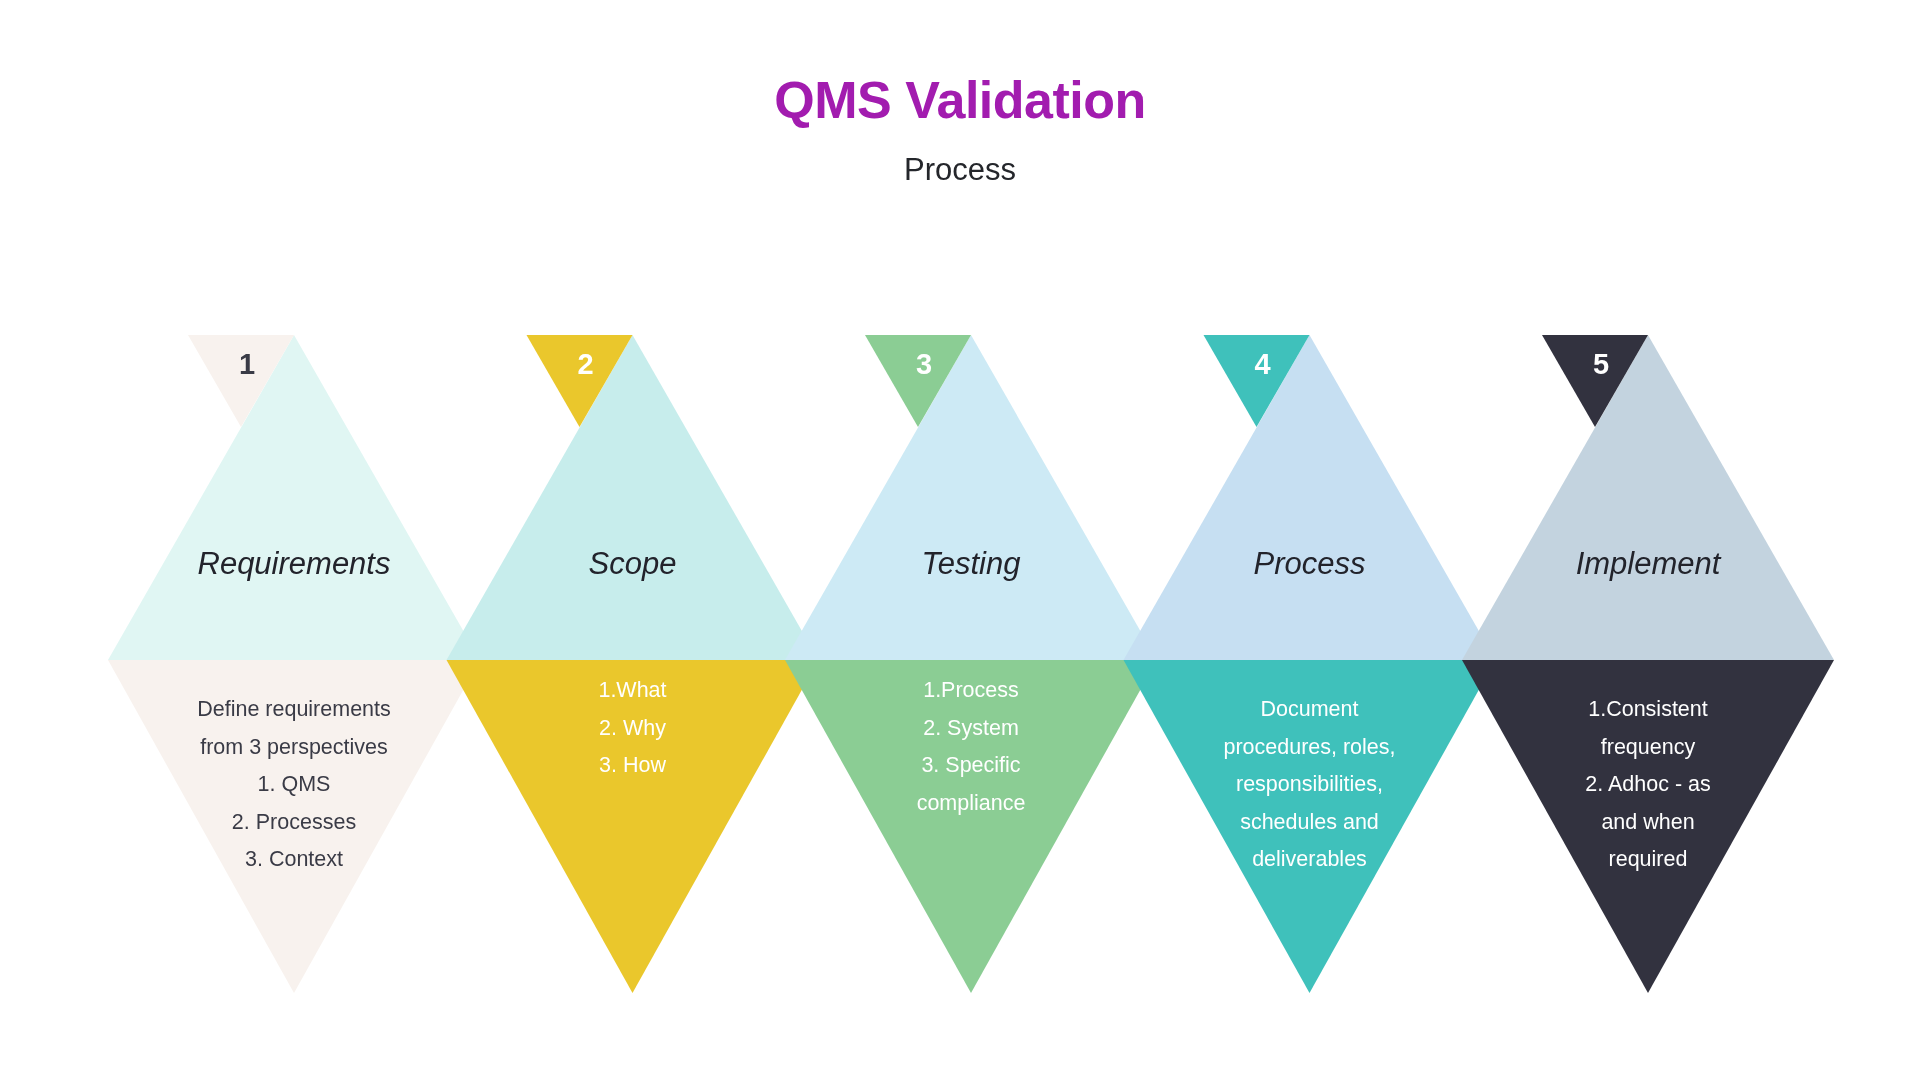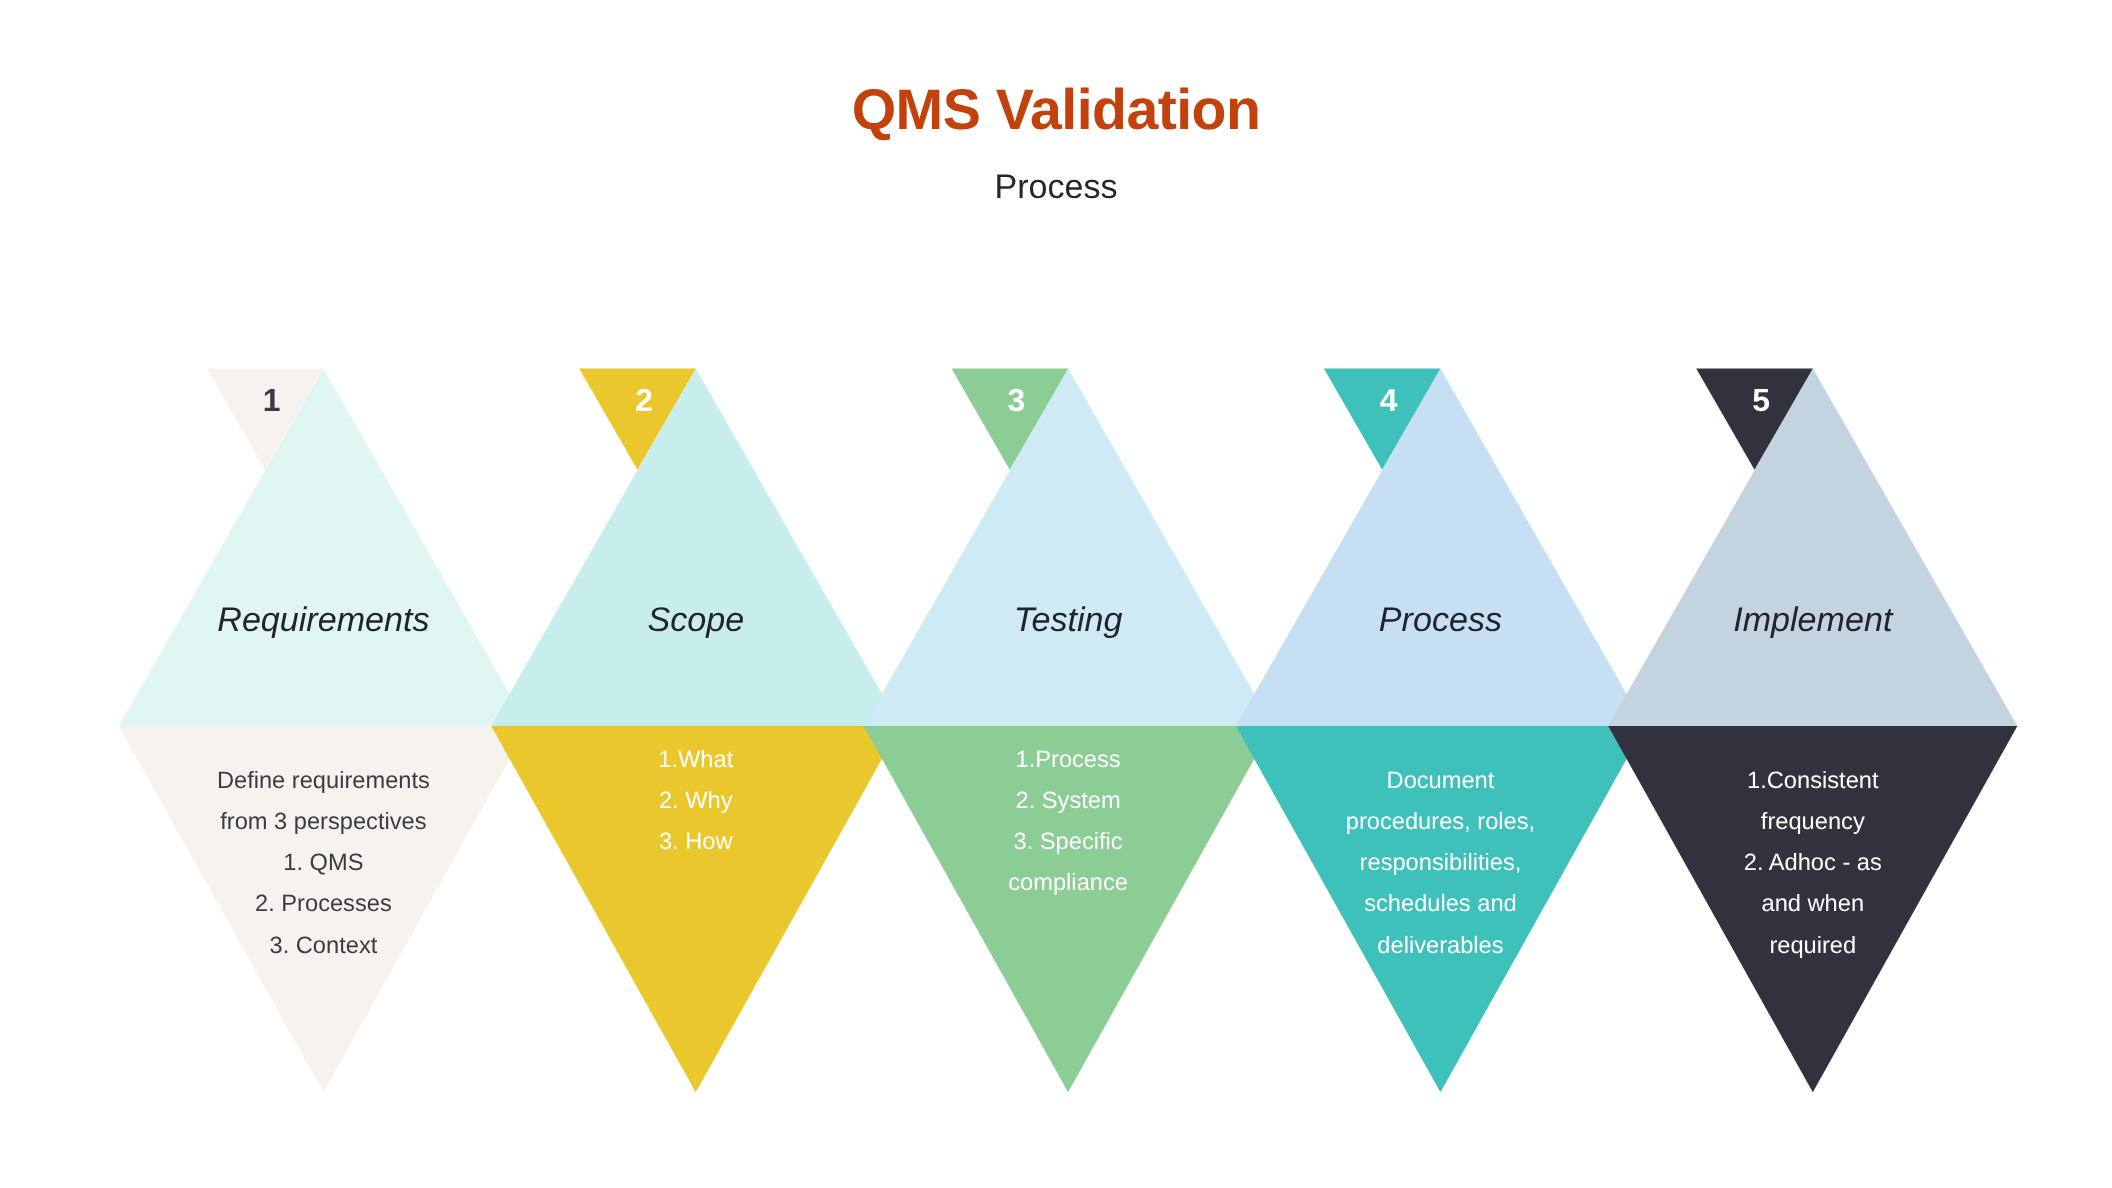--- a/index.html
+++ b/index.html
@@ -28,21 +28,21 @@
     top: 0;
     width: 1920px;
     text-align: center;
   }
   .title {
     margin: 0;
     padding-top: 72px;
     font-size: 52px;
     font-weight: 700;
     letter-spacing: -0.5px;
-    color: #c2410c;
+    color: #a21caf;
     line-height: 1.1;
   }
   .subtitle {
     margin: 0;
     padding-top: 24px;
     font-size: 31px;
     font-weight: 400;
     color: #24262b;
     line-height: 1.1;
   }

